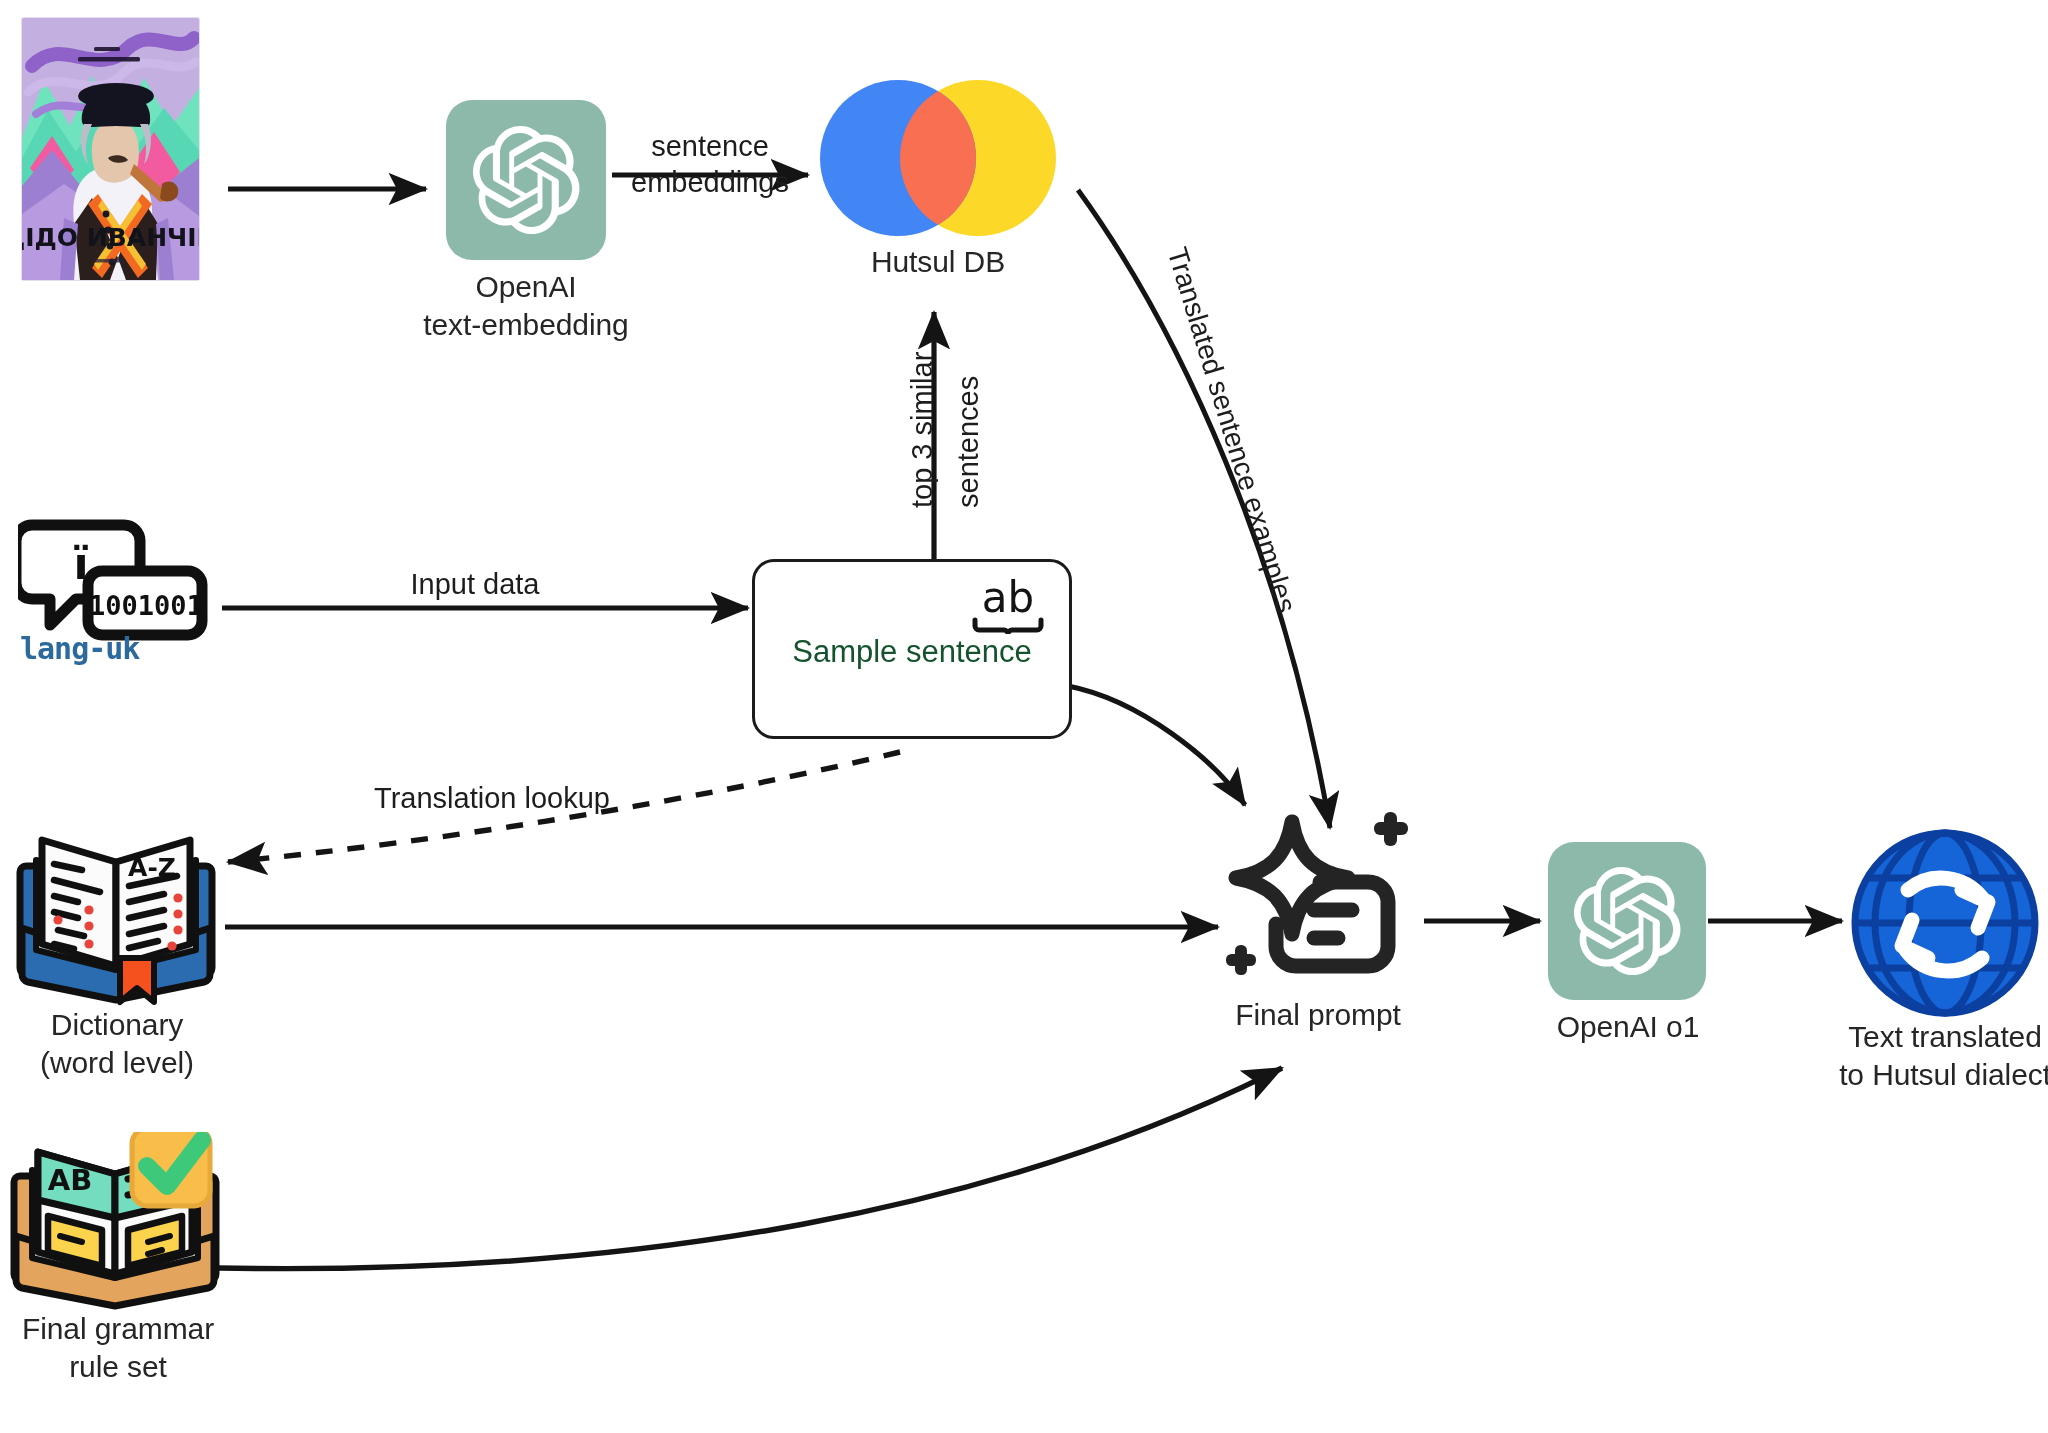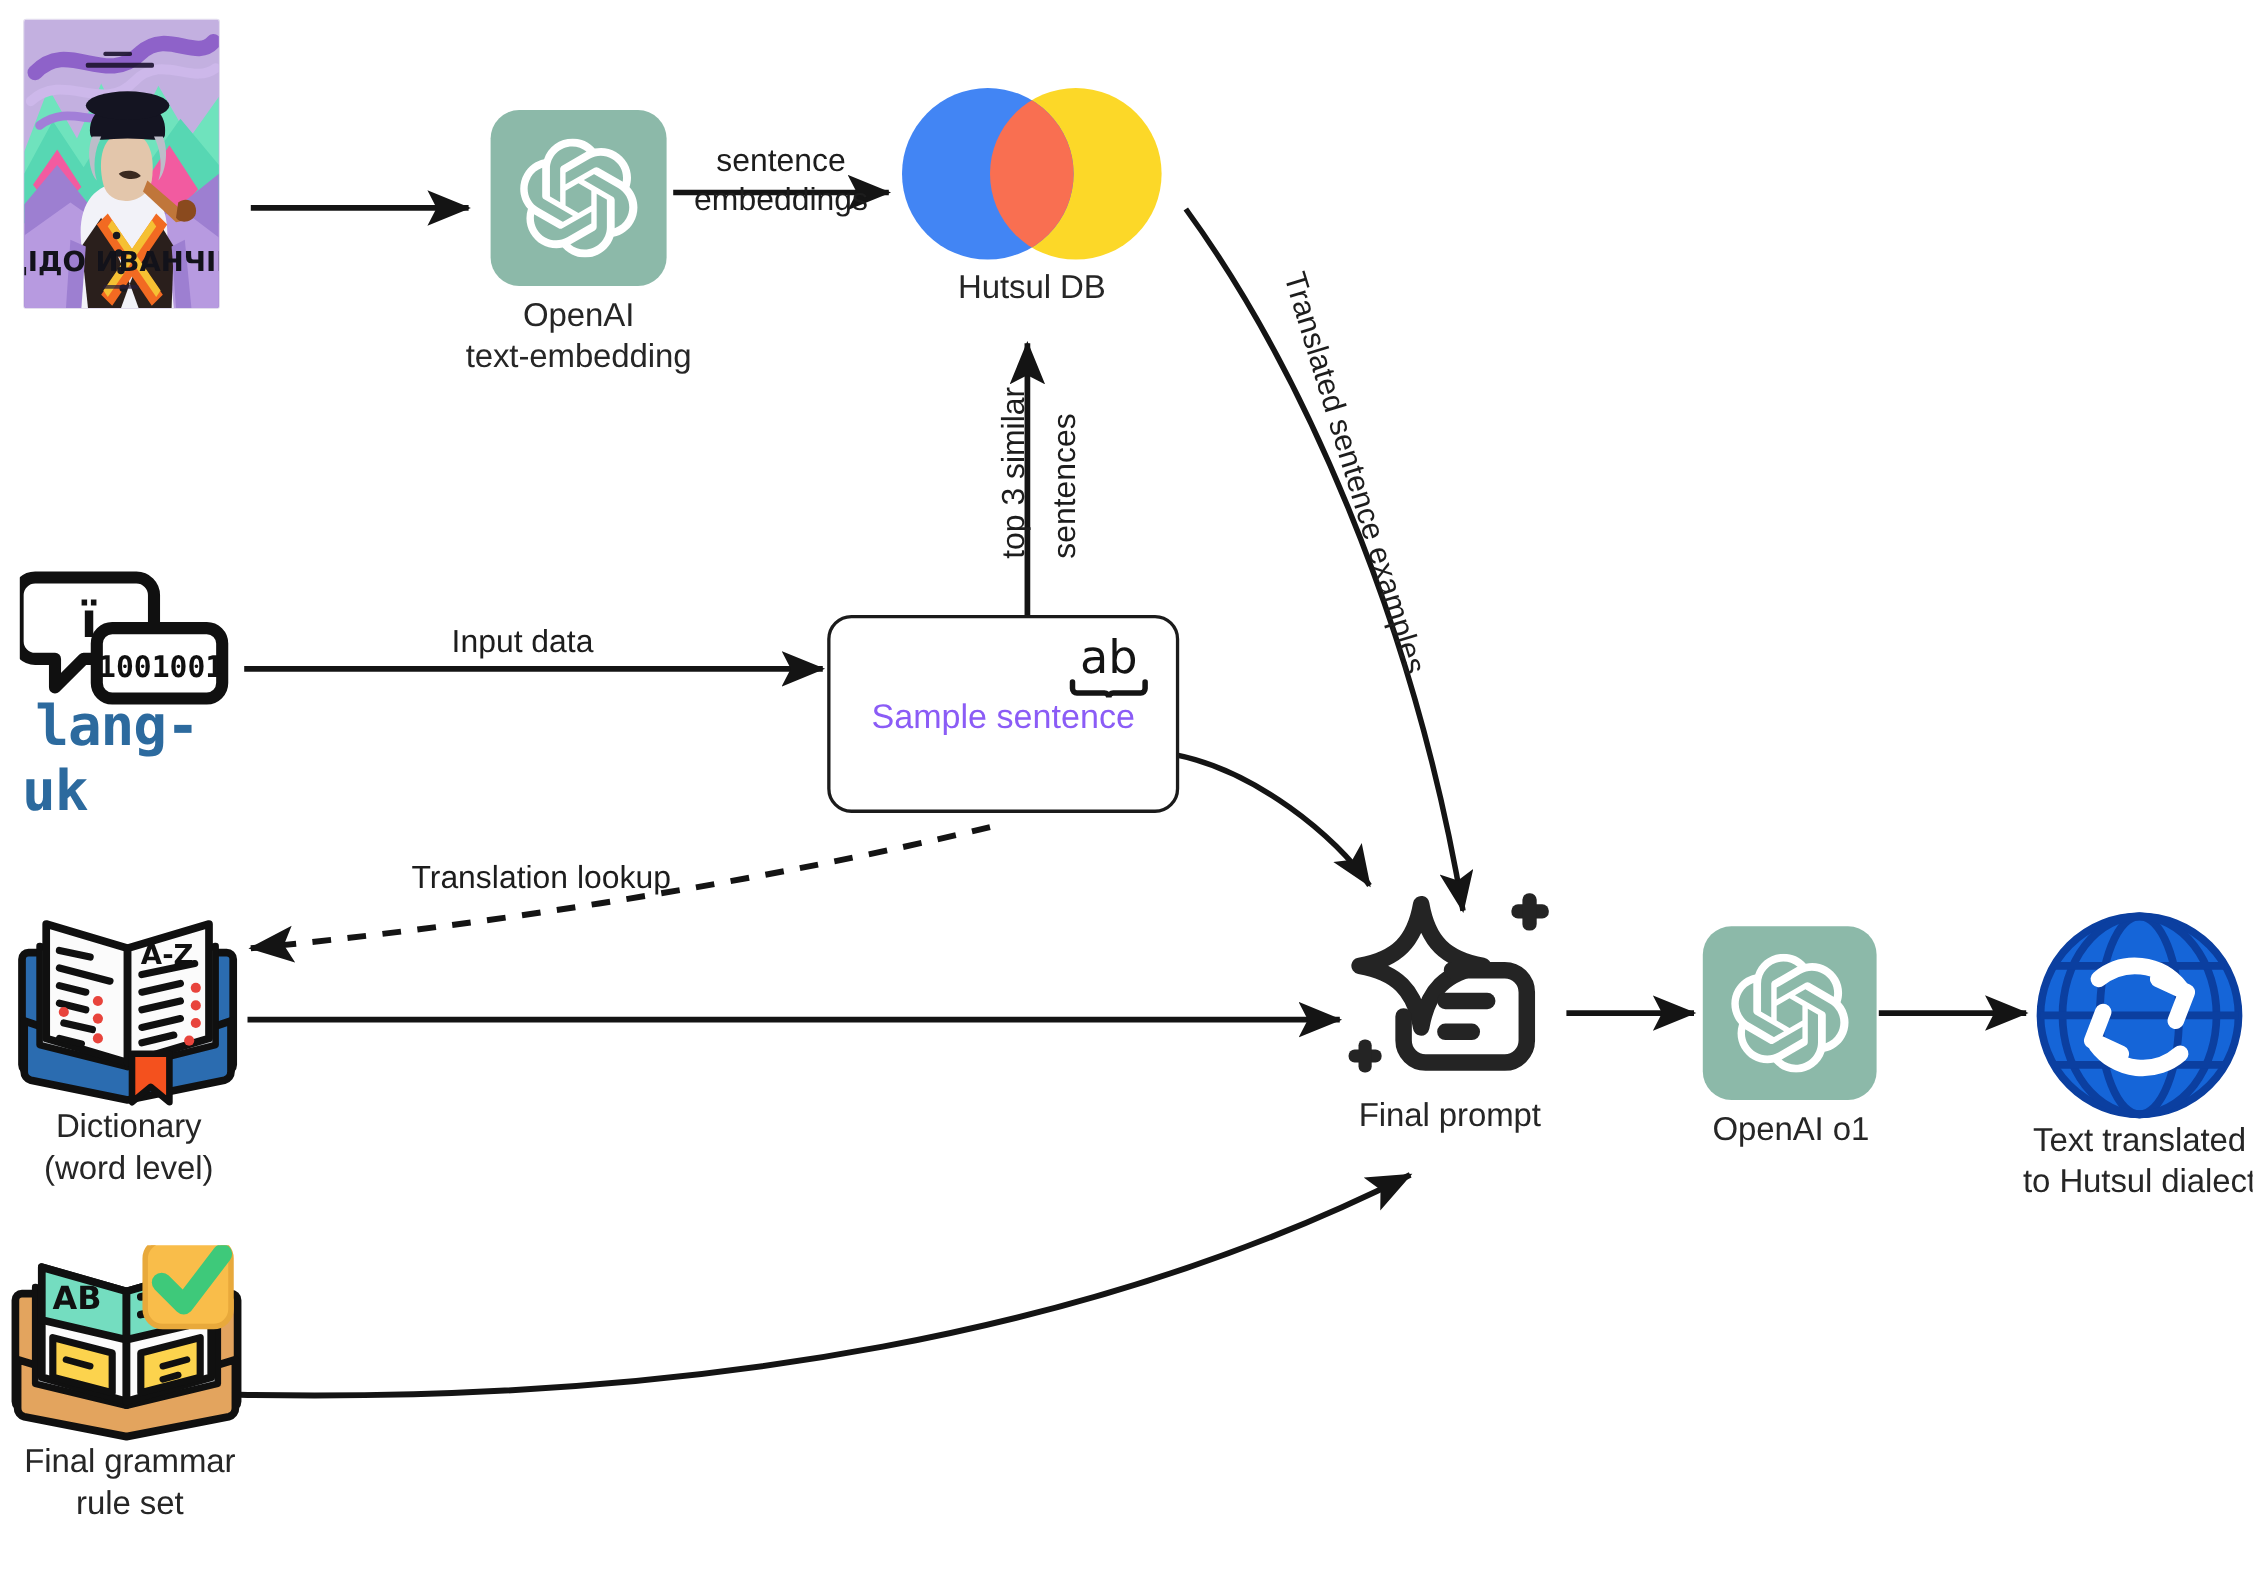--- a/index.html
+++ b/index.html
@@ -68,21 +68,21 @@
     box-sizing: border-box;
     position: relative;
   }
   .sbox-text {
     position:absolute;
     left:0; right:0;
     top: 52%;
     transform: translateY(-50%);
     text-align:center;
     font-size: 31px;
-    color:#8b5cf6;
+    color:#14532d;
   }
 
   
   .rot-cw90  { transform: rotate(-90deg); transform-origin: 0 0; white-space: nowrap; }
   .rot-diag  { transform: rotate(73deg); transform-origin: 0 0; white-space: nowrap; }
 
   svg.arrows {
     position: absolute;
     left: 0; top: 0;
     width: 2048px;
@@ -224,21 +224,21 @@
       <svg width="200" height="128" viewBox="0 0 200 128">
 
         <path d="M14 12 h92 a16 16 0 0 1 16 16 v42 a16 16 0 0 1 -16 16 h-48 l-26 26 v-26 h-18 a16 16 0 0 1 -16 -16 v-42 a16 16 0 0 1 16 -16 z" fill="#ffffff" stroke="#101010" stroke-width="11" stroke-linejoin="round"></path>
         <text x="63" y="66" font-family="DejaVu Sans, sans-serif" font-size="44" font-weight="700" fill="#101010" text-anchor="middle">ï</text>
 
         <path d="M84 58 h86 a14 14 0 0 1 14 14 v36 a14 14 0 0 1 -14 14 h-86 a14 14 0 0 1 -14 -14 v-36 a14 14 0 0 1 14 -14 z" fill="#ffffff" stroke="#101010" stroke-width="11" stroke-linejoin="round"></path>
         <text x="128" y="102" font-family="DejaVu Sans Mono, monospace" font-size="27" font-weight="700" fill="#101010" text-anchor="middle">1001001</text>
       </svg>
     </div>
     <div class="abs" style="left:2px; top:118px; width:200px; text-align:left;">
-      <span style="font-family:'DejaVu Sans Mono', monospace; font-size:51px; font-weight:700; color:#2c6a9e; letter-spacing:-1px;margin-left:12px;">lang-uk</span>
+      <span style="font-family:'DejaVu Sans Mono', monospace; font-size:30px; font-weight:700; color:#2c6a9e; letter-spacing:-1px;">lang-uk</span>
     </div>
   </div>
 
   <div class="edge-label abs" style="left:340px; top:566px; width:270px;">Input data</div>
 
   <div class="abs sbox" style="left:752px; top:559px; width:320px; height:180px;">
     <div class="abs" style="right:22px; top:12px;">
       <svg width="78" height="62" viewBox="0 0 78 62">
         <text x="39" y="38" font-family="DejaVu Sans, sans-serif" font-size="42" fill="#141414" text-anchor="middle">ab</text>
         <path d="M6 46 v6 a4 4 0 0 0 4 4 h25 a4 4 0 0 1 4 4 a4 4 0 0 1 4 -4 h25 a4 4 0 0 0 4 -4 v-6" fill="none" stroke="#141414" stroke-width="5" stroke-linecap="round"></path>

